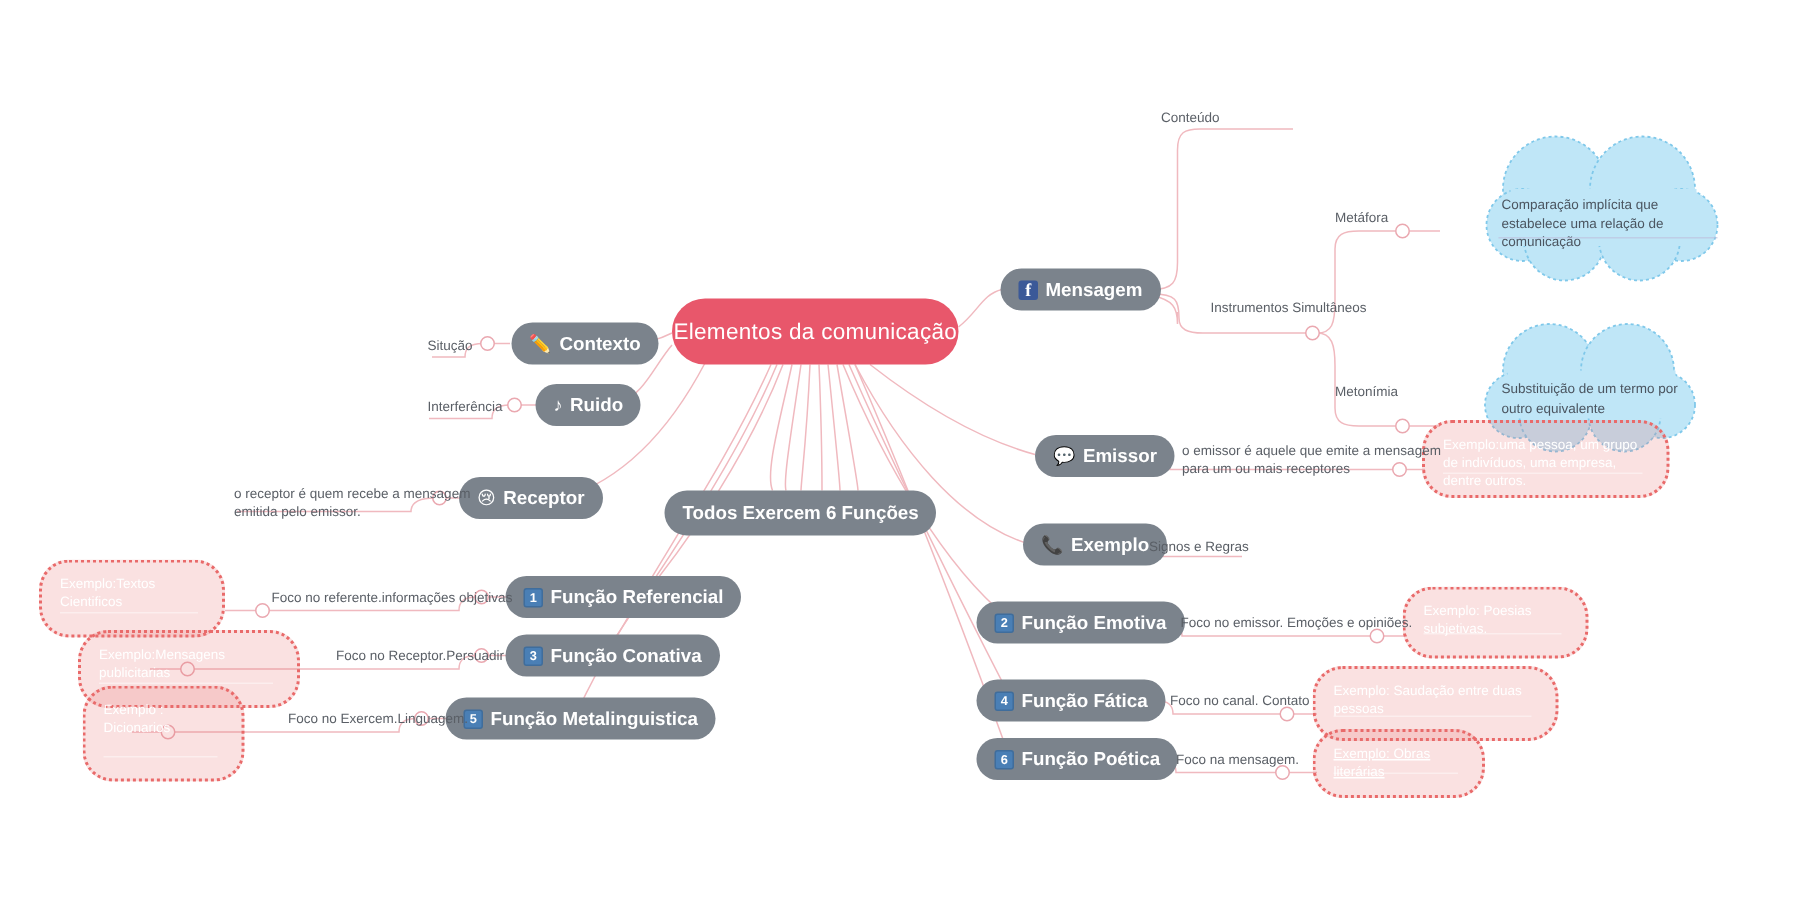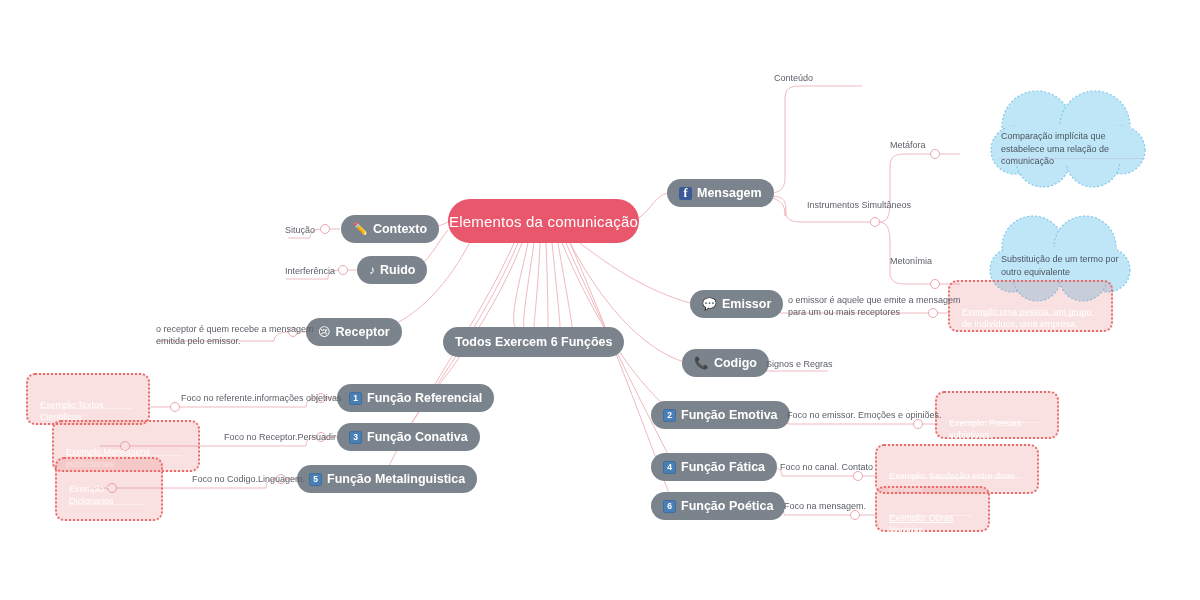--- a/index.html
+++ b/index.html
@@ -73,26 +73,26 @@
     font-size:9px;
     line-height:1.35;
     white-space:pre-line;
   }
 
   
   .redbox{
     position:absolute;
     background:rgba(233,120,120,0.22);
     border:2px dotted #e96a6a;
-    border-radius:9px;
+    border-radius:20px;
     box-sizing:border-box;
     color:#ffffff;
     font-size:9px;
     line-height:1.35;
-    padding:24px 12px 0 12px;
+    padding:8px 12px 0 12px;
   }
   .redbox .ul{
     position:absolute;
     left:12px;right:16px;bottom:14px;
     height:1px;background:rgba(255,255,255,0.45);
   }
 
   
   .cloud{position:absolute;}
   .cloud .txt{
@@ -312,21 +312,21 @@
     <span>Receptor</span>
   </div>
 
   <div class="pill" style="left:690px;top:290px;">
     <span class="ico">💬</span>
     <span>Emissor</span>
   </div>
 
   <div class="pill" style="left:682px;top:349px;">
     <span class="ico">📞</span>
-    <span>Codigo</span>
+    <span>Exemplo</span>
   </div>
 
   <div class="pill plain" style="left:443px;top:327px;height:30px;">
     <span>Todos Exercem 6 Funções</span>
   </div>
 
   <div class="pill" style="left:337px;top:384px;">
     <span class="numbox">1</span>
     <span>Função Referencial</span>
   </div>
@@ -365,19 +365,19 @@
   <div class="edge-label" style="left:285px;top:265px;">Interferência</div>
   <div class="edge-label" style="left:156px;top:323px;width:180px;">o receptor é quem recebe a mensagem
 emitida pelo emissor.</div>
 
   <div class="edge-label" style="left:788px;top:294px;width:190px;">o emissor é aquele que emite a mensagem
 para um ou mais receptores</div>
   <div class="edge-label" style="left:766px;top:358px;">Signos e Regras</div>
 
   <div class="edge-label" style="left:181px;top:392px;">Foco no referente.informações objetivas</div>
   <div class="edge-label" style="left:224px;top:431px;">Foco no Receptor.Persuadir</div>
-  <div class="edge-label" style="left:192px;top:473px;">Foco no Codigo.Linguagem.</div>
+  <div class="edge-label" style="left:192px;top:473px;">Foco no Exercem.Linguagem.</div>
 
   <div class="edge-label" style="left:787px;top:409px;">Foco no emissor. Emoções e opiniões.</div>
   <div class="edge-label" style="left:780px;top:461px;">Foco no canal. Contato</div>
   <div class="edge-label" style="left:784px;top:500px;">Foco na mensagem.</div>
 
 </div>
 
 </body></html>

